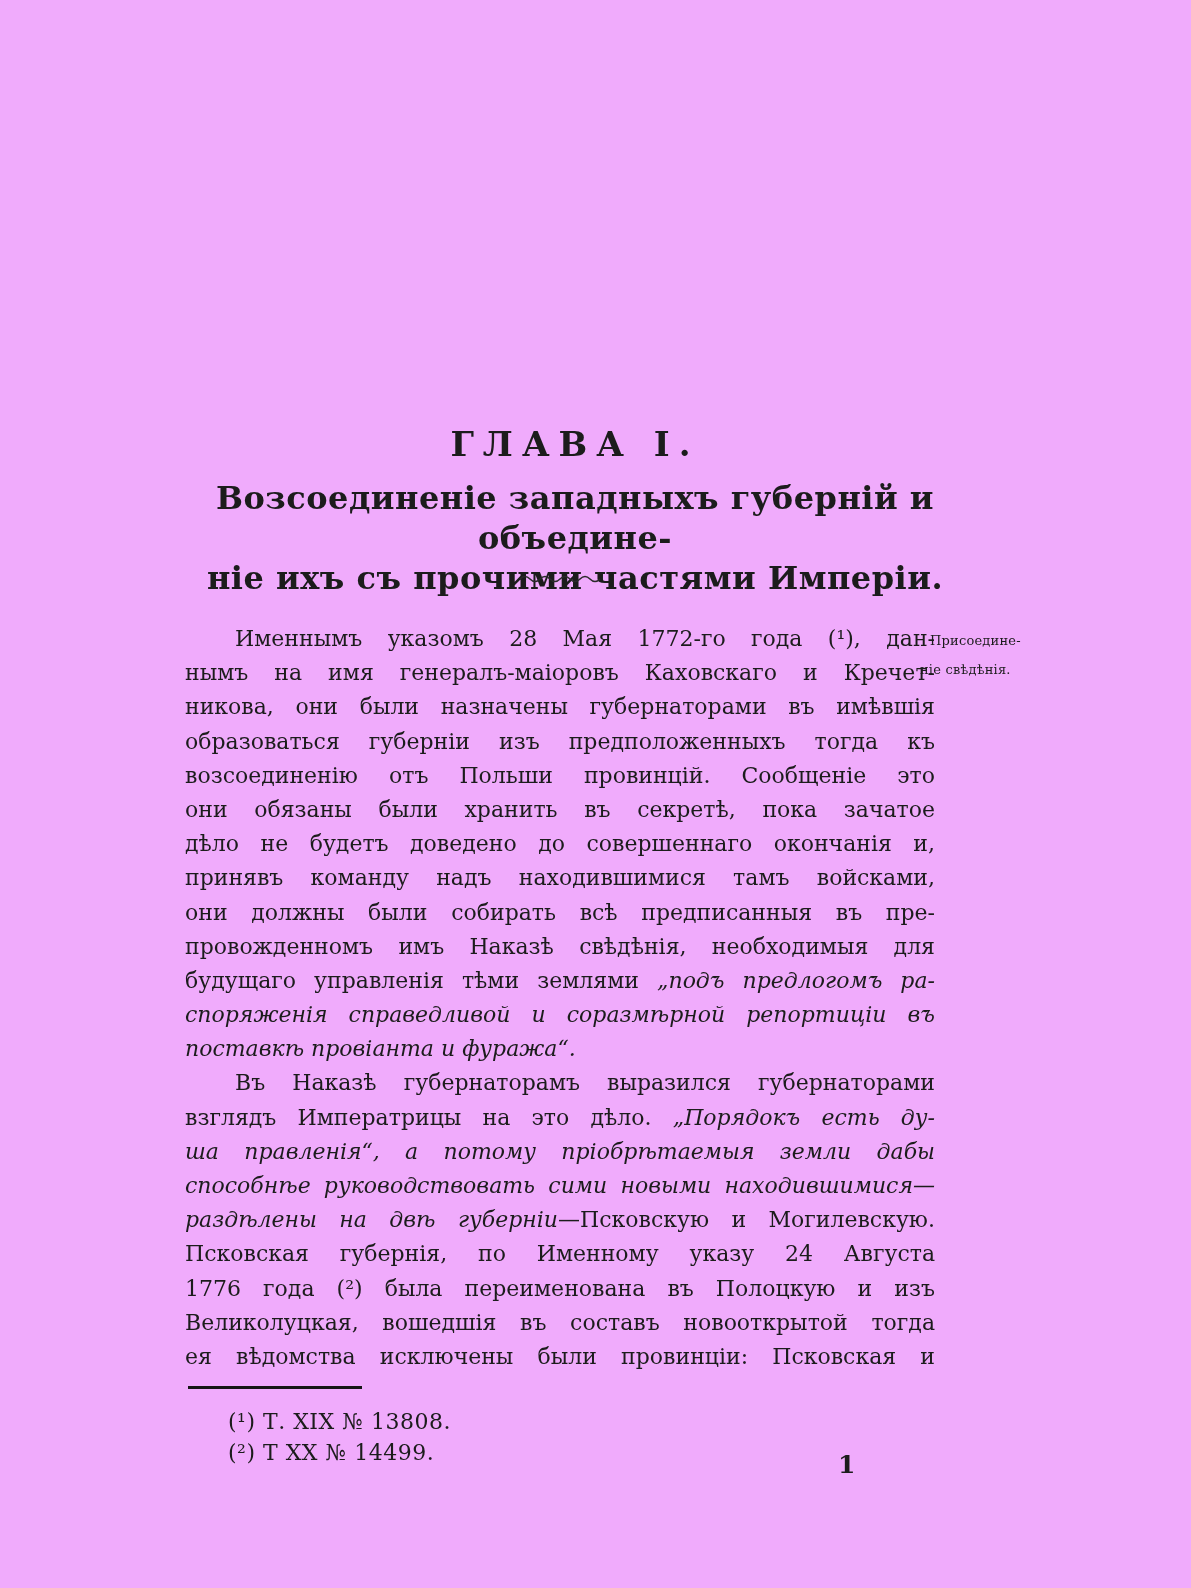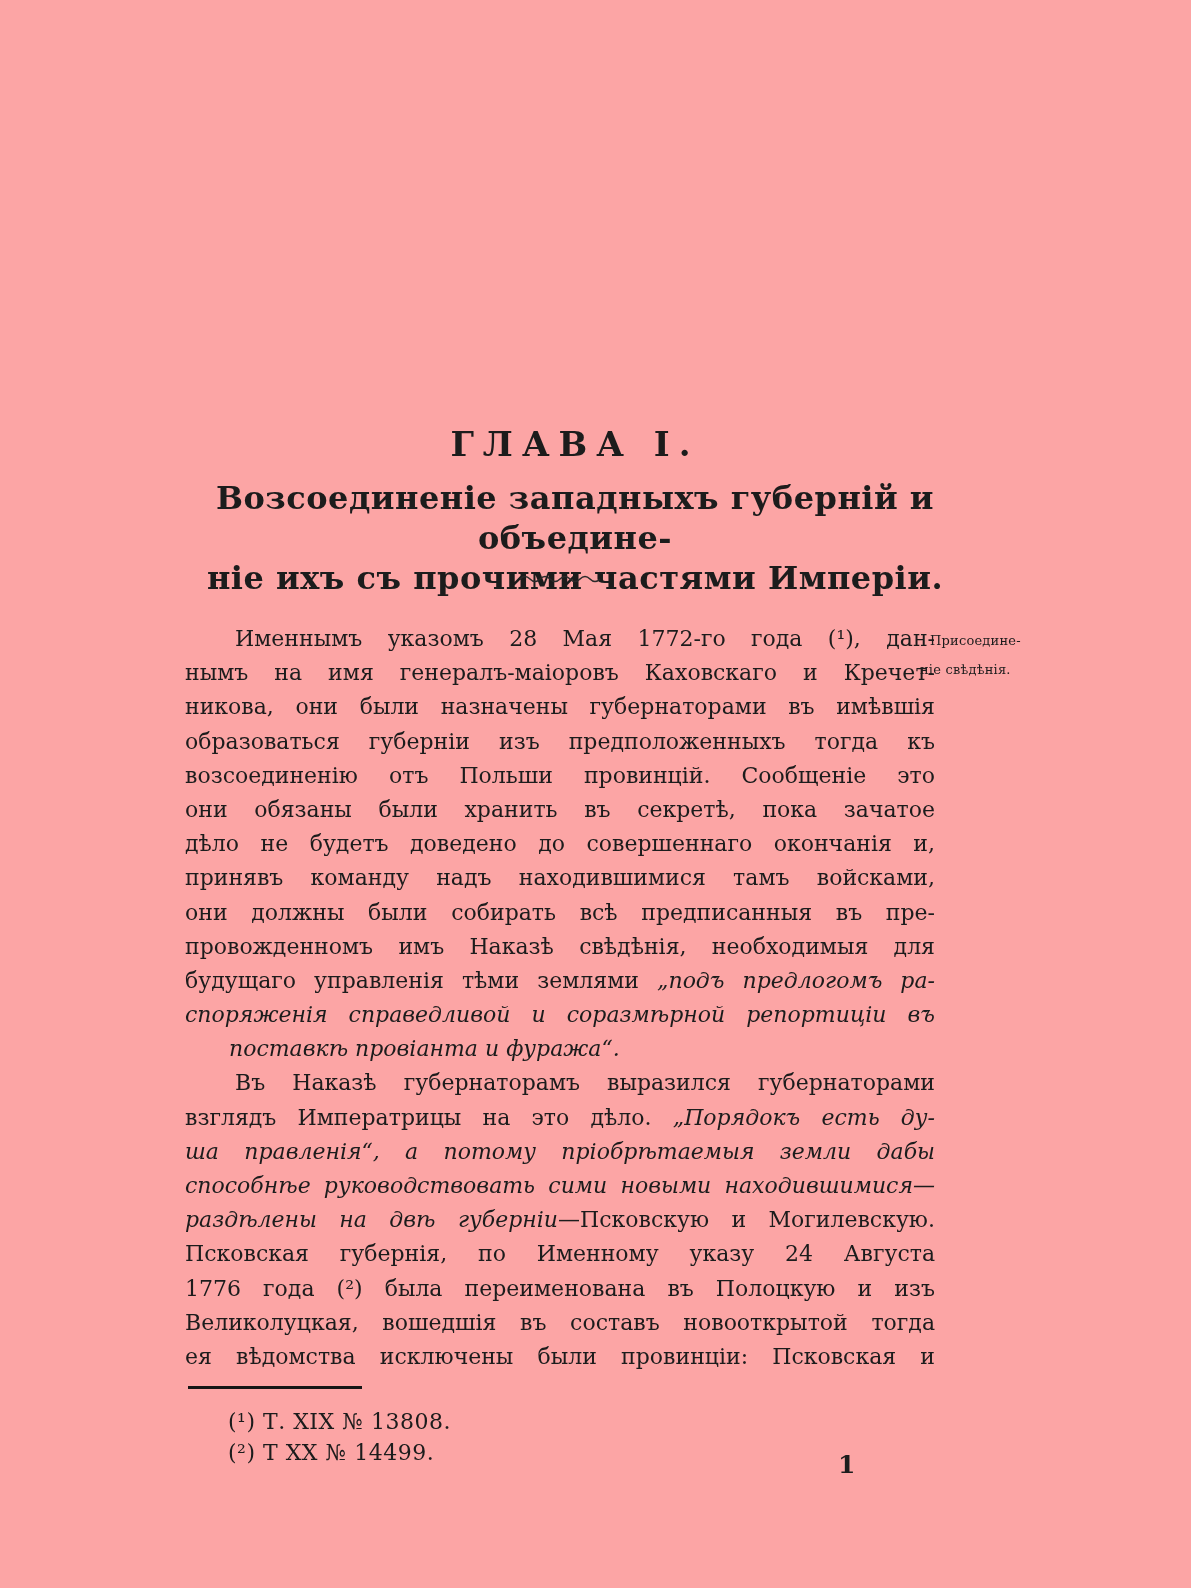--- a/index.html
+++ b/index.html
@@ -5,21 +5,21 @@
   html, body {
     margin: 0;
     padding: 0;
     background: #e8e8e6;
   }
   .page {
     position: relative;
     width: 1191px;
     height: 1588px;
     margin: 0 auto;
-    background: #fca5a5;
+    background: #f0abfc;
     color: #1c1c1c;
     font-family: "DejaVu Serif", "Liberation Serif", serif;
     overflow: hidden;
   }
   .chapter-heading {
     position: absolute;
     top: 424px;
     left: 185px;
     width: 780px;
     margin: 0;
@@ -62,21 +62,21 @@
     width: 750px;
     font-size: 22px;
     line-height: 34.2px;
   }
   .body-text .line {
     text-align: justify;
     text-align-last: justify;
     white-space: normal;
     height: 34.2px;
   }
-  .body-text .line.noj { text-align-last: left; margin-left: 44px; }
+  .body-text .line.noj { text-align-last: left; }
   .body-text .line.indent { text-indent: 50px; }
   .body-text .it { font-style: italic; }
   .footnote-rule {
     position: absolute;
     top: 1386px;
     left: 188px;
     width: 174px;
     height: 3px;
     background: #161616;
   }

